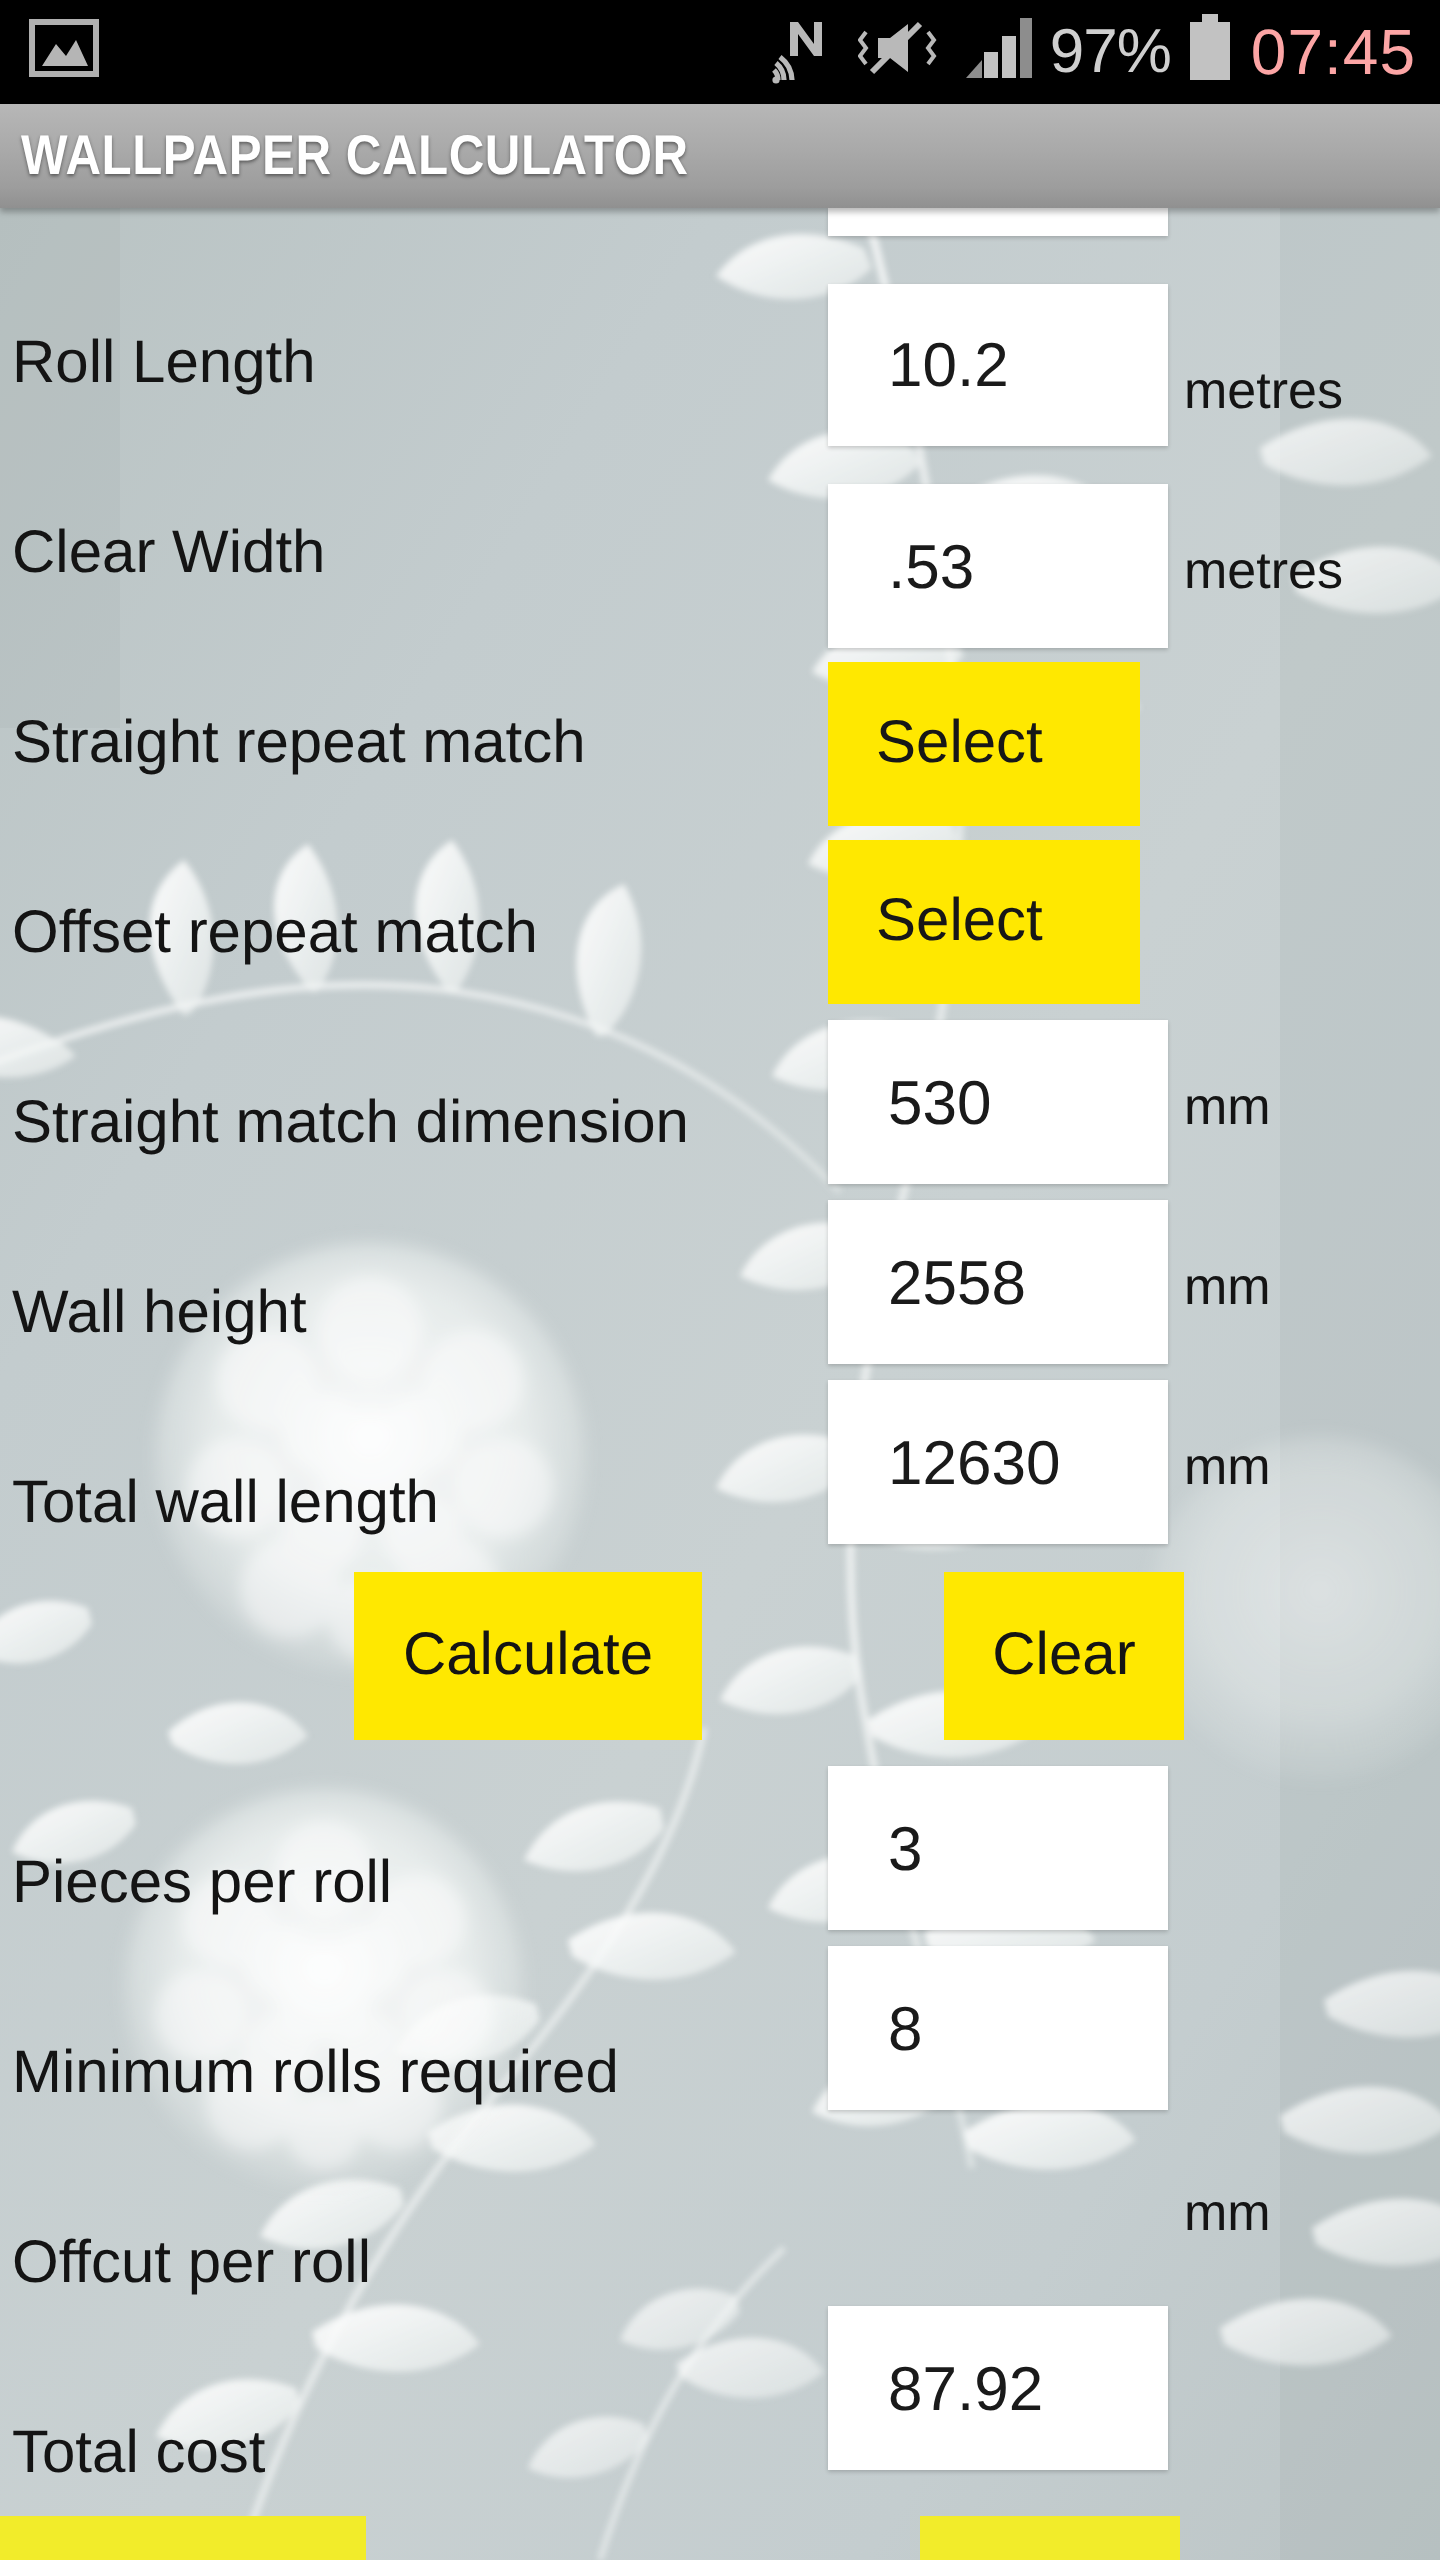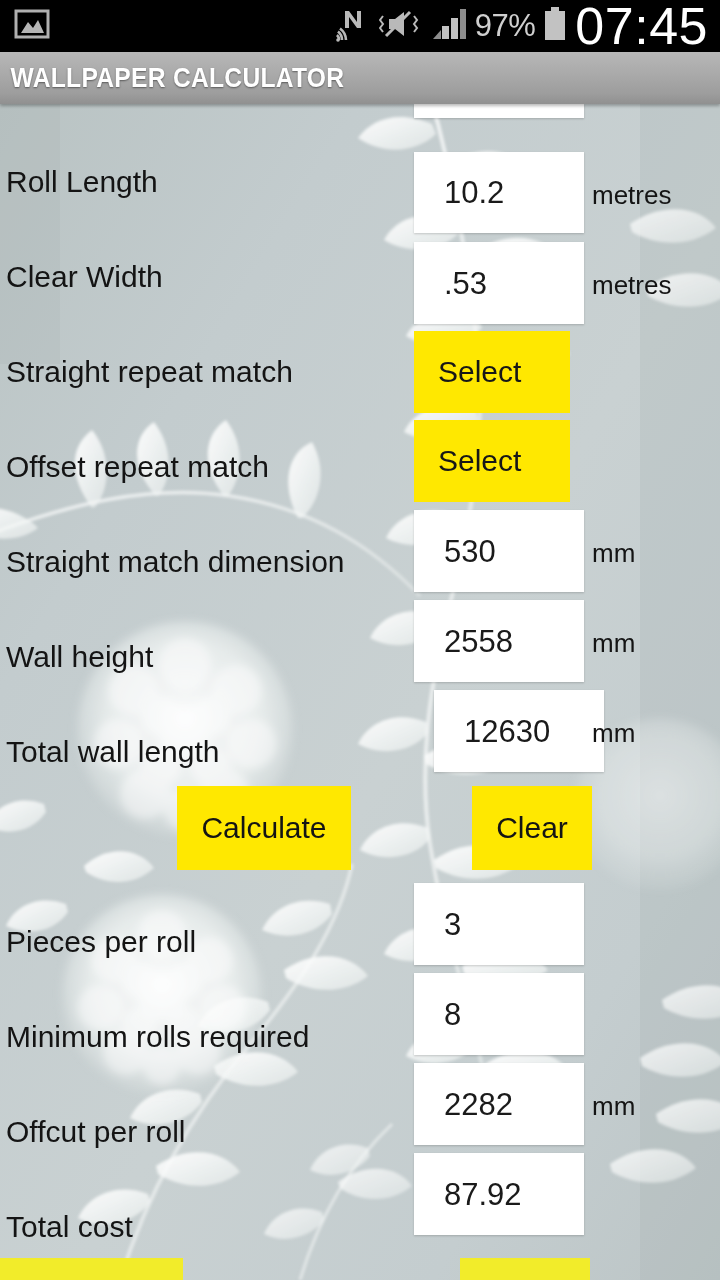--- a/index.html
+++ b/index.html
@@ -21,21 +21,21 @@
   #status-right {
     margin-left:auto; padding-right:12px;
     display:flex; align-items:center; gap:9px;
   }
   .gallery-ic { width:36px; height:30px; }
   .nfc-ic { width:34px; height:36px; }
   .mute-ic { width:44px; height:34px; }
   .sig-ic { width:34px; height:32px; }
   .batt-pct { font-size:31px; color:#cfcfcf; letter-spacing:-0.5px; }
   .batt-ic { width:22px; height:34px; }
-  .clock { font-size:52px; color:#ffffff; letter-spacing:0.5px; line-height:1; }
+  .clock { font-size:32px; color:#fca5a5; letter-spacing:0.5px; line-height:1; }
 
   
   #action-bar {
     position:absolute; top:52px; left:0; width:720px; height:52px;
     background:linear-gradient(180deg,#b7b7b7 0%,#a9a9a9 45%,#9d9d9d 80%,#909090 100%);
     display:flex; align-items:center;
     box-shadow:0 2px 3px rgba(0,0,0,0.28);
     z-index:5;
   }
   #app-title {
@@ -301,21 +301,21 @@
         </g>
 
         <circle cx="660" cy="700" r="86" fill="url(#flowerG)" opacity="0.5"></circle>
       </g>
     </svg>
 
     <div id="field-clipped"></div>
 
     <div class="row" style="top:30px;height:96px;">
       <div class="lbl">Roll Length</div>
-      <div class="field" style="top:18px;height:81px;">
+      <div class="field" style="top:8px;height:81px;">
         <span class="val">10.2</span>
       </div>
       <div class="unit" style="top:48px;">metres</div>
     </div>
 
     <div class="row" style="top:125px;height:96px;">
       <div class="lbl">Clear Width</div>
       <div class="field" style="top:13px;height:82px;">
         <span class="val">.53</span>
       </div>
@@ -347,21 +347,21 @@
     <div class="row" style="top:505px;height:96px;">
       <div class="lbl">Wall height</div>
       <div class="field" style="top:-9px;height:82px;">
         <span class="val">2558</span>
       </div>
       <div class="unit" style="top:21px;">mm</div>
     </div>
 
     <div class="row" style="top:600px;height:96px;">
       <div class="lbl">Total wall length</div>
-      <div class="field" style="top:-14px;height:82px;margin-left:20px;">
+      <div class="field" style="top:-14px;height:82px;">
         <span class="val">12630</span>
       </div>
       <div class="unit" style="top:16px;">mm</div>
     </div>
 
     <div class="btn-act" style="left:177px;top:682px;width:174px;">
       <span>Calculate</span>
     </div>
     <div class="btn-act" style="left:472px;top:682px;width:120px;">
       <span>Clear</span>
@@ -378,23 +378,20 @@
     <div class="row" style="top:885px;height:96px;">
       <div class="lbl">Minimum rolls required</div>
       <div class="field" style="top:-16px;height:82px;">
         <span class="val">8</span>
       </div>
       <div class="unit" style="top:14px;"></div>
     </div>
 
     <div class="row" style="top:980px;height:96px;">
       <div class="lbl">Offcut per roll</div>
-      <div class="field" style="top:-21px;height:82px;">
-        <span class="val">2282</span>
-      </div>
       <div class="unit" style="top:9px;">mm</div>
     </div>
 
     <div class="row" style="top:1075px;height:96px;">
       <div class="lbl">Total cost</div>
       <div class="field" style="top:-26px;height:82px;">
         <span class="val">87.92</span>
       </div>
       <div class="unit" style="top:4px;"></div>
     </div>

